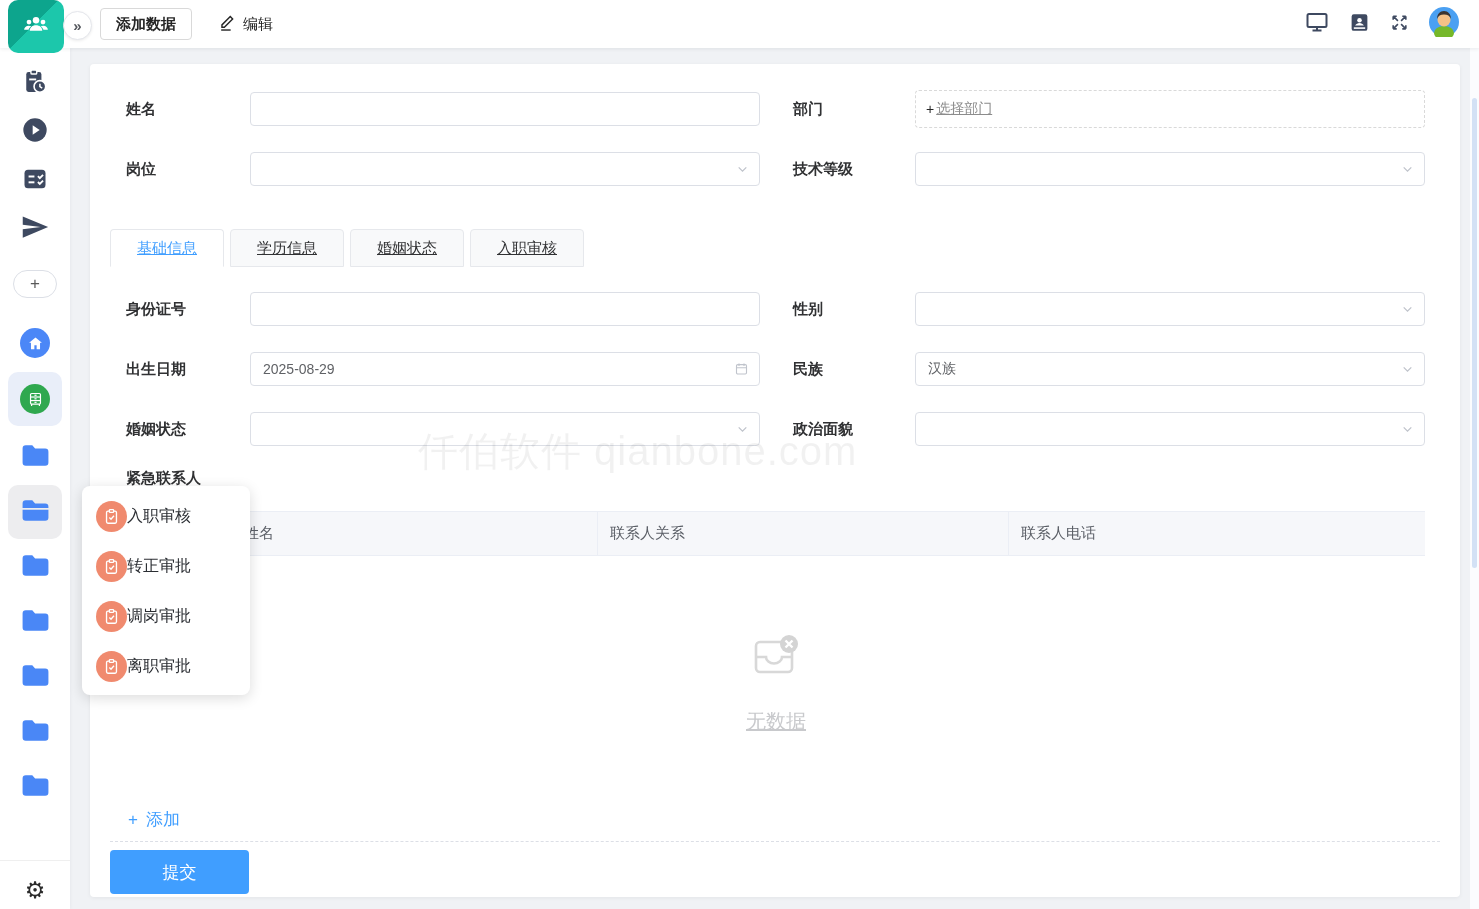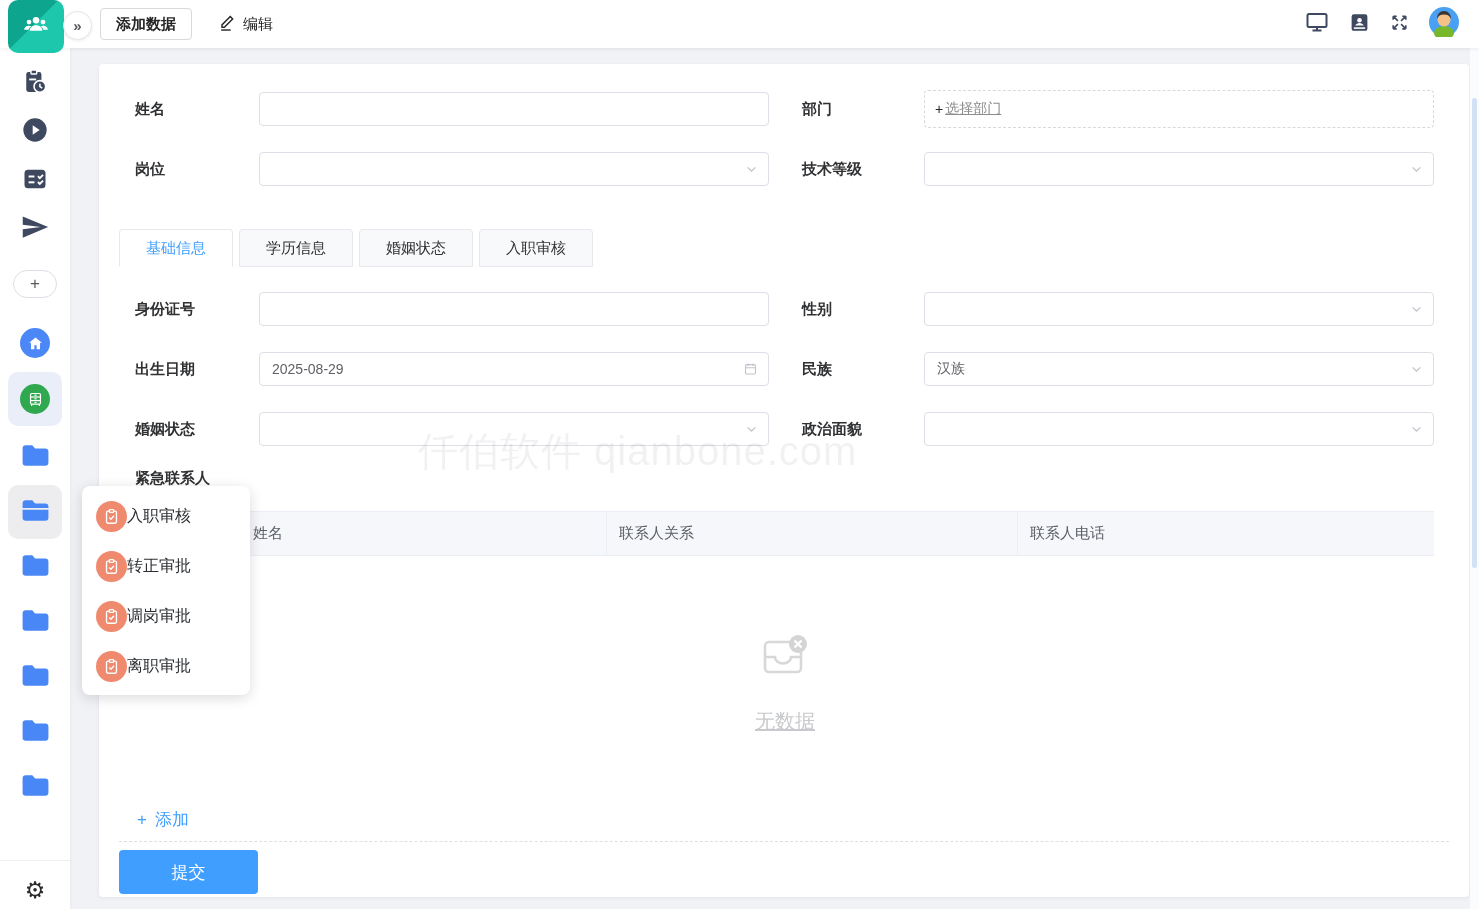--- a/index.html
+++ b/index.html
@@ -35,35 +35,35 @@
                display:flex; align-items:center; justify-content:center; color:#595959; font-size:17px; }
   .side-divider { position:absolute; left:0; top:812px; width:70px; border-top:1px solid #efefef; }
   .gear { position:absolute; left:8px; top:828px; width:54px; height:28px; display:flex; align-items:center;
           justify-content:center; font-size:23px; color:#2b2b2b; font-family:"DejaVu Sans",sans-serif; }
 
   
   .scroll-track { position:absolute; right:0; top:48px; width:9px; height:861px; background:#fbfcfe; z-index:2; }
   .scroll-thumb { position:absolute; right:2px; top:50px; width:5px; height:470px; background:#d3e1f5; border-radius:3px; }
 
   
-  .card { position:absolute; left:99px; top:64px; width:1370px; height:833px; background:#fff;
+  .card { position:absolute; left:90px; top:64px; width:1370px; height:833px; background:#fff;
           border-radius:4px; box-shadow:0 1px 4px rgba(0,0,0,.06); }
   .flabel { position:absolute; font-size:15px; font-weight:bold; color:#303133; line-height:34px; }
   .input { position:absolute; height:34px; border:1px solid #dcdfe6; border-radius:4px; background:#fff;
            font-size:14px; color:#606266; display:flex; align-items:center; padding:0 12px; }
   .sel-arrow { position:absolute; right:10px; top:50%; transform:translateY(-50%); display:flex; }
   .dashed-box { position:absolute; border:1px dashed #d9d9d9; border-radius:4px; background:#fff;
            font-size:14px; display:flex; align-items:center; padding:0 10px; }
   .dashed-box .plus { color:#262626; margin-right:2px; }
   .dashed-box .ph { color:#8c8c8c;text-decoration:underline; }
 
   
   .tabs { position:absolute; left:20px; top:165px; display:flex; gap:6px; }
   .tab { height:38px; padding:0 26px; display:flex; align-items:center; font-size:15px; color:#303133;
-         background:#f8f9fa; border:1px solid #e6e8ec; border-radius:4px 4px 0 0; }
+         background:#f8f9fa; border:1px solid #e6e8ec; border-radius:4px 4px 0 0;text-decoration:underline; }
   .tab.active { background:#fff; color:#409eff; border-bottom-color:#fff; }
 
   
   .ctable { position:absolute; left:36px; top:447px; width:1299px; }
   .ctable-head { display:flex; height:45px; background:#f6f7fa; border-top:1px solid #ebeef5;
                  border-bottom:1px solid #ebeef5; }
   .th { display:flex; align-items:center; font-size:15px; color:#5a5e66; padding-left:12px; }
   .th + .th { border-left:1px solid #ebeef5; }
   .th.c1 { width:471px; padding-left:118px; }
   .th.c2 { width:411px; }

